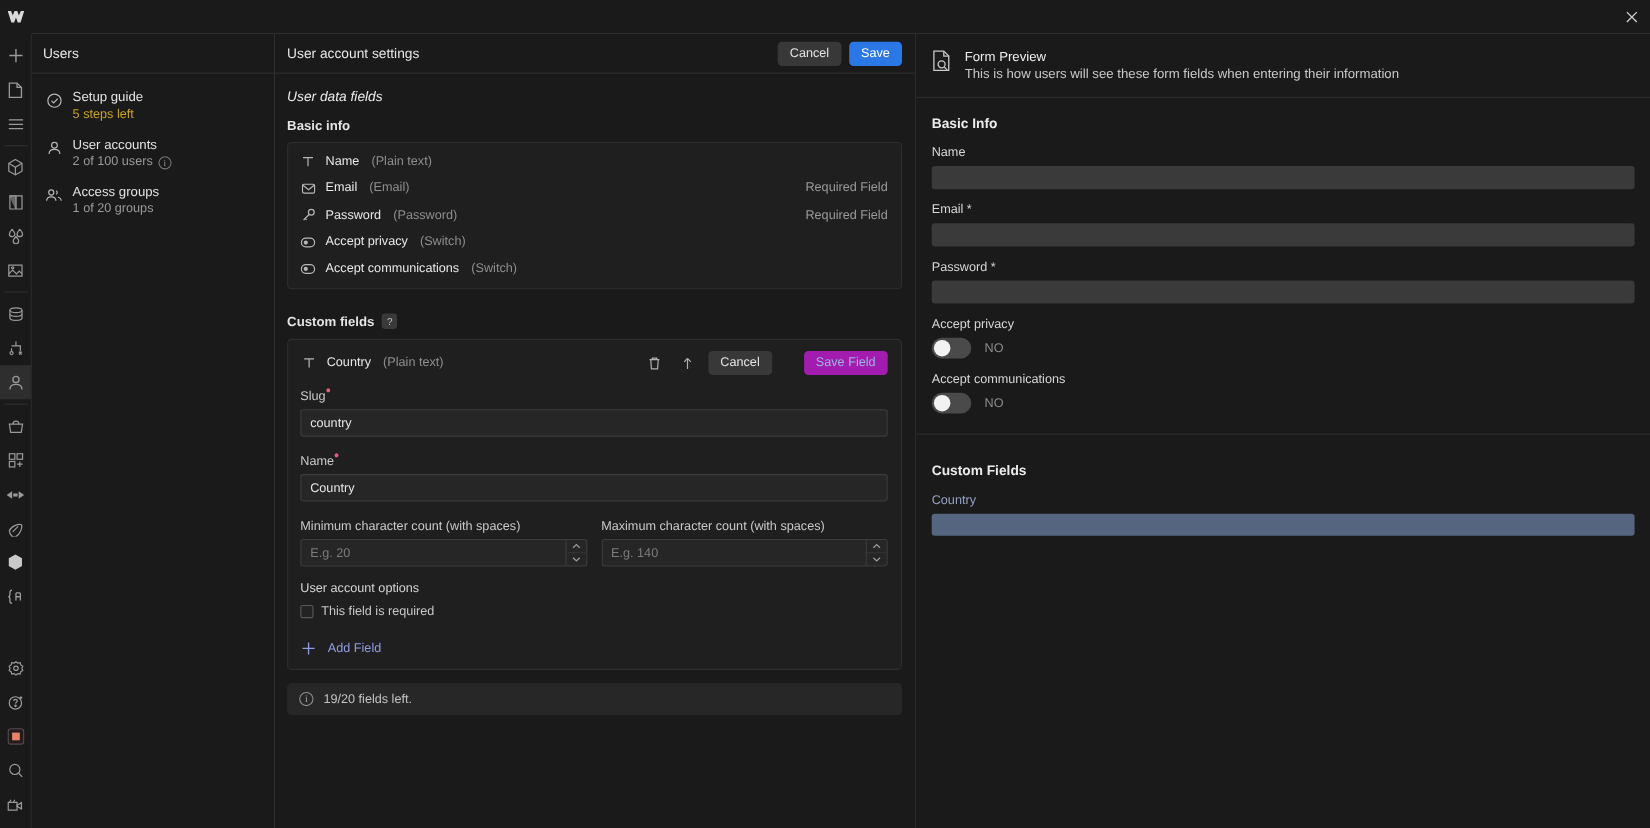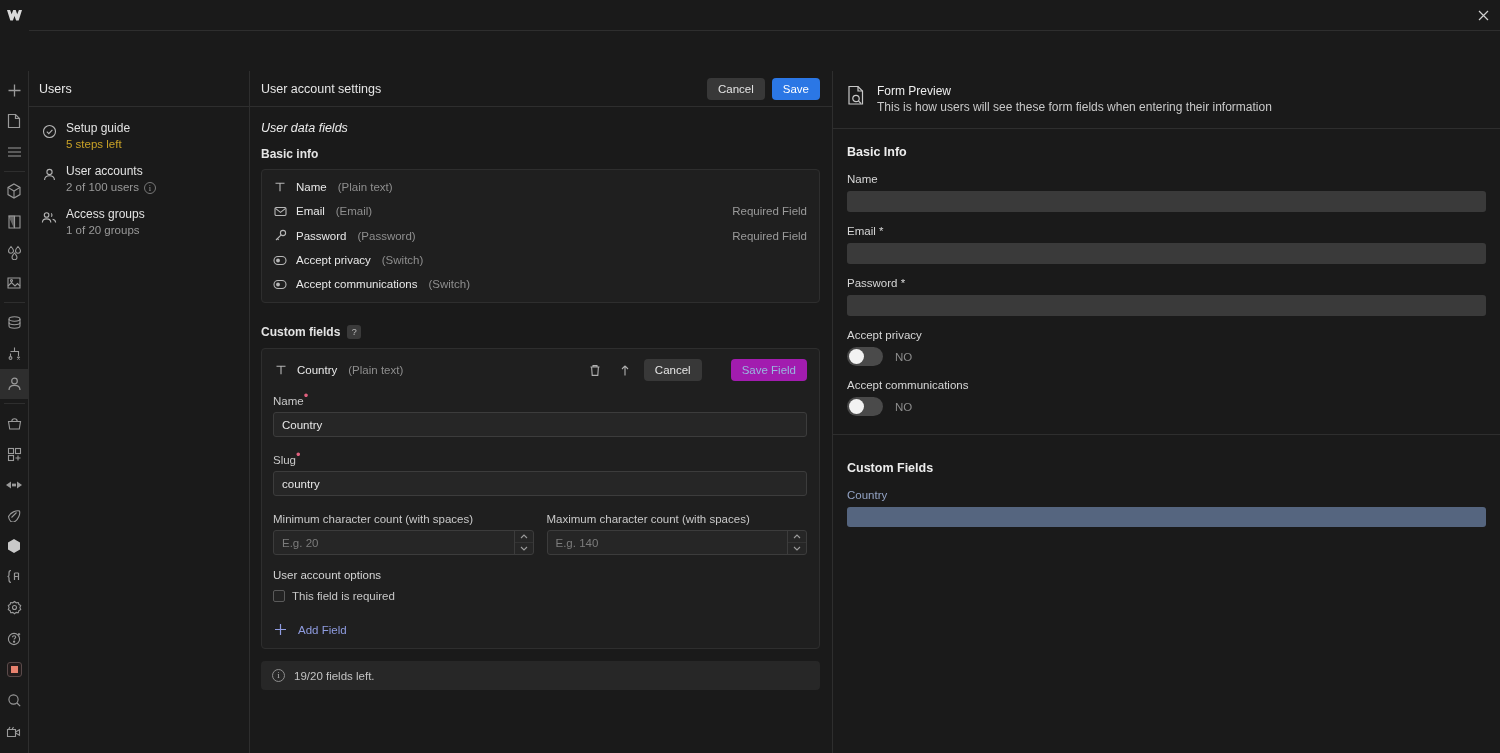--- a/index.html
+++ b/index.html
@@ -3,21 +3,21 @@
 <meta charset="utf-8">
 <style>
   * { box-sizing: border-box; margin: 0; padding: 0; }
   html, body {
     width: 1500px; height: 753px;
     background: #1a1a1a;
     font-family: "Liberation Sans", sans-serif;
     color: #e6e6e6;
     overflow: hidden;
   }
-  .app { position: relative; width: 1500px; height: 753px; display: flex; flex-direction: column; gap: 40px; }
+  .app { position: relative; width: 1500px; height: 753px; display: flex; flex-direction: column; }
 
   
   .topbar {
     height: 31px; min-height: 31px;
     background: #1a1a1a;
     border-bottom: 1px solid #2e2e2e;
     display: flex; align-items: center;
     position: relative;
   }
   .wf-logo {
@@ -580,27 +580,27 @@
               <span class="icon-btn">
                 <svg width="12" height="13" viewBox="0 0 12 13" stroke="currentColor" stroke-width="1.1" fill="none">
                     <path d="M6 11.5V1.8M6 1.8L3 5M6 1.8L9 5"></path>
                   </svg>
               </span>
               <button class="btn btn-secondary">Cancel</button>
               <button class="btn btn-primary-dim">Save Field</button>
             </div>
 
             <div class="field-block">
+              <label class="lbl"><span>Slug</span><span class="req-dot">•</span></label>
+              <input class="inp" value="country" style="">
+            </div>
+
+            <div class="field-block">
               <label class="lbl"><span>Name</span><span class="req-dot">•</span></label>
               <input class="inp" value="Country" style="">
-            </div>
-
-            <div class="field-block">
-              <label class="lbl"><span>Slug</span><span class="req-dot">•</span></label>
-              <input class="inp" value="country" style="">
             </div>
 
             <div class="two-col">
               <div class="col">
                 <label class="lbl">Minimum character count (with spaces)</label>
                 <div class="num-wrap">
                   <input class="inp" placeholder="E.g. 20" style="">
                   <span class="spin">
                     <div>
                       <svg width="8" height="5" viewBox="0 0 8 5" stroke="currentColor" stroke-width="1.1" fill="none">

